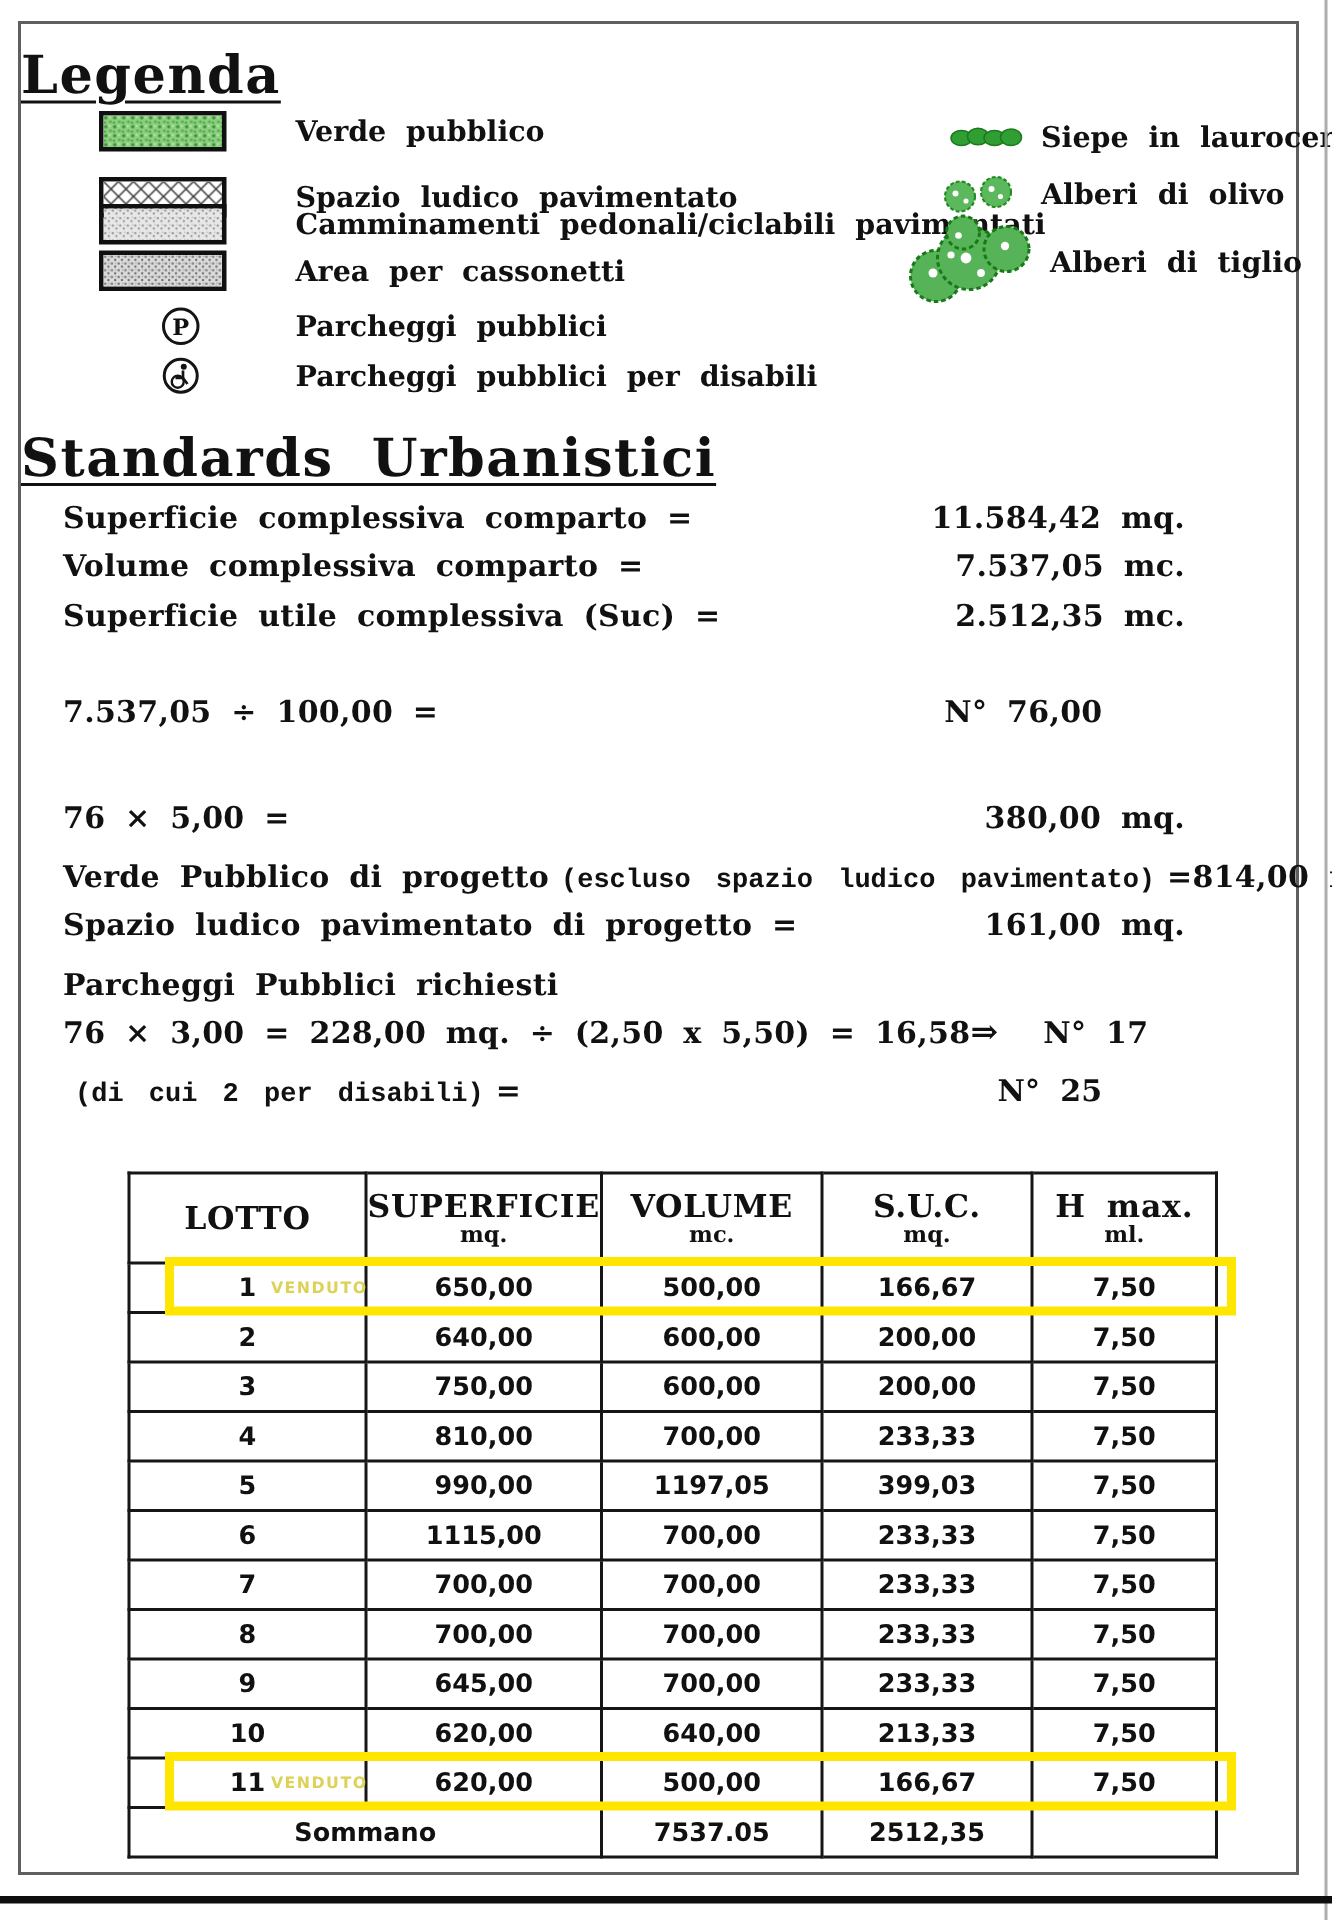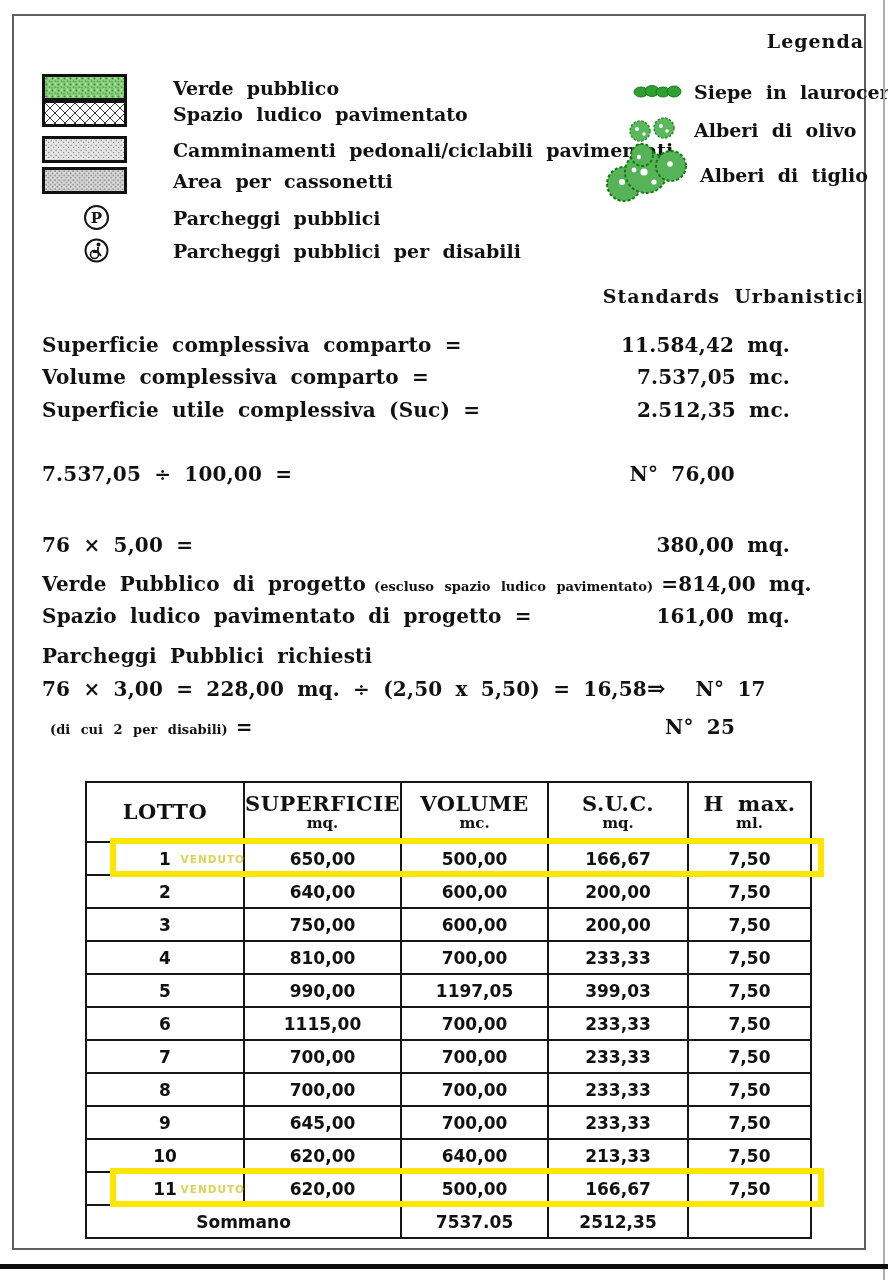--- a/index.html
+++ b/index.html
@@ -3,44 +3,44 @@
 <meta charset="utf-8">
 <style>
   html,body{margin:0;padding:0;background:#fff;}
   .page{position:relative;width:888px;height:1280px;background:#fff;overflow:hidden;
         font-family:"DejaVu Serif", serif; color:#111;}
   .frame{position:absolute;left:12px;top:14px;width:854px;height:1236px;
          border:2px solid #5f5f5f;box-sizing:border-box;}
   .scan-edge{position:absolute;right:3px;top:0;width:2px;height:1280px;background:#adadad;}
   .bottom-bar{position:absolute;left:0;top:1264px;width:888px;height:5px;background:#0e0e0e;}
 
-  .title{position:absolute;left:0;width:100%;text-align:right;font-weight:bold;
-         font-size:19px;letter-spacing:1px;word-spacing:.35em;
-         text-decoration-thickness:2px;text-underline-offset:5px;}
+  .title{position:absolute;left:0;width:100%;text-align:left;font-weight:bold;
+         font-size:35px;letter-spacing:1px;word-spacing:.35em;
+         text-decoration:underline;text-decoration-thickness:2px;text-underline-offset:5px;}
   .t-legenda{top:14px;}
   .t-standards{top:269px;}
 
   
-  .lrow{position:absolute;height:27px;display:flex;align-items:center;}
+  .lrow{position:absolute;height:27px;display:flex;align-items:center;margin-left:24px;}
   .swatch{width:85px;height:27px;border:3px solid #101010;box-sizing:border-box;overflow:hidden;flex:0 0 auto;}
   .swatch svg{display:block;}
   .llabel{position:absolute;left:131px;white-space:nowrap;font-size:19px;font-weight:bold;word-spacing:.35em;}
   .pcircle{width:25px;height:25px;border:2px solid #141414;border-radius:50%;box-sizing:border-box;
            display:flex;align-items:center;justify-content:center;font-size:15px;font-weight:bold;
            margin-left:42px;}
   .hicon{margin-left:42px;}
 
   
   .srow{position:absolute;display:flex;align-items:center;}
   .slabel{position:absolute;white-space:nowrap;font-size:19px;font-weight:bold;word-spacing:.35em;}
 
   
   .sline{position:absolute;left:28px;width:748px;height:27px;display:flex;align-items:baseline;
          font-size:20px;font-weight:bold;word-spacing:.3em;letter-spacing:.2px;white-space:nowrap;}
-  .sl-note{font-size:13px;font-weight:bold;margin-left:8px;letter-spacing:0;}
+  .sl-note{font-size:18px;font-weight:bold;margin-left:8px;letter-spacing:0;font-family:Liberation Mono, monospace;}
   .sl-eq{margin-left:8px;}
   .sl-value{margin-left:auto;}
   .sl-value.n{padding-right:55px;}
   .sl-arrow{margin-left:auto;font-size:22px;}
   .sl-arrow + .sl-value{margin-left:30px;padding-right:55px;}
 
   
   table.lots{position:absolute;left:71px;top:765px;border-collapse:collapse;table-layout:fixed;
              background:#fff;}
   table.lots th, table.lots td{border:2px solid #161616;box-sizing:border-box;padding:0;}
@@ -78,21 +78,21 @@
             <circle cx="4.2" cy="1" r="0.7" fill="#c9eec2"></circle>
             <circle cx="1" cy="4.8" r="0.6" fill="#2c7a2c"></circle>
           </pattern>
             </defs>
           <rect width="79" height="21" fill="url(#pgreen)"></rect>
         </svg>
       </div>
       <div class="llabel">Verde pubblico</div>
     </div>
 
-    <div class="lrow" style="left:28px;top:84px;text-align:right;">
+    <div class="lrow" style="left:28px;top:102px;text-align:right;">
       <div class="swatch">
         <svg width="79" height="21" xmlns="http://www.w3.org/2000/svg">
           <defs>
               <pattern id="pcross" width="10" height="10" patternUnits="userSpaceOnUse">
             <rect width="10" height="10" fill="#ffffff"></rect>
             <path d="M0,0 L10,10 M10,0 L0,10" stroke="#3a3a3a" stroke-width="1"></path>
           </pattern>
             </defs>
           <rect width="79" height="21" fill="url(#pcross)"></rect>
         </svg>

